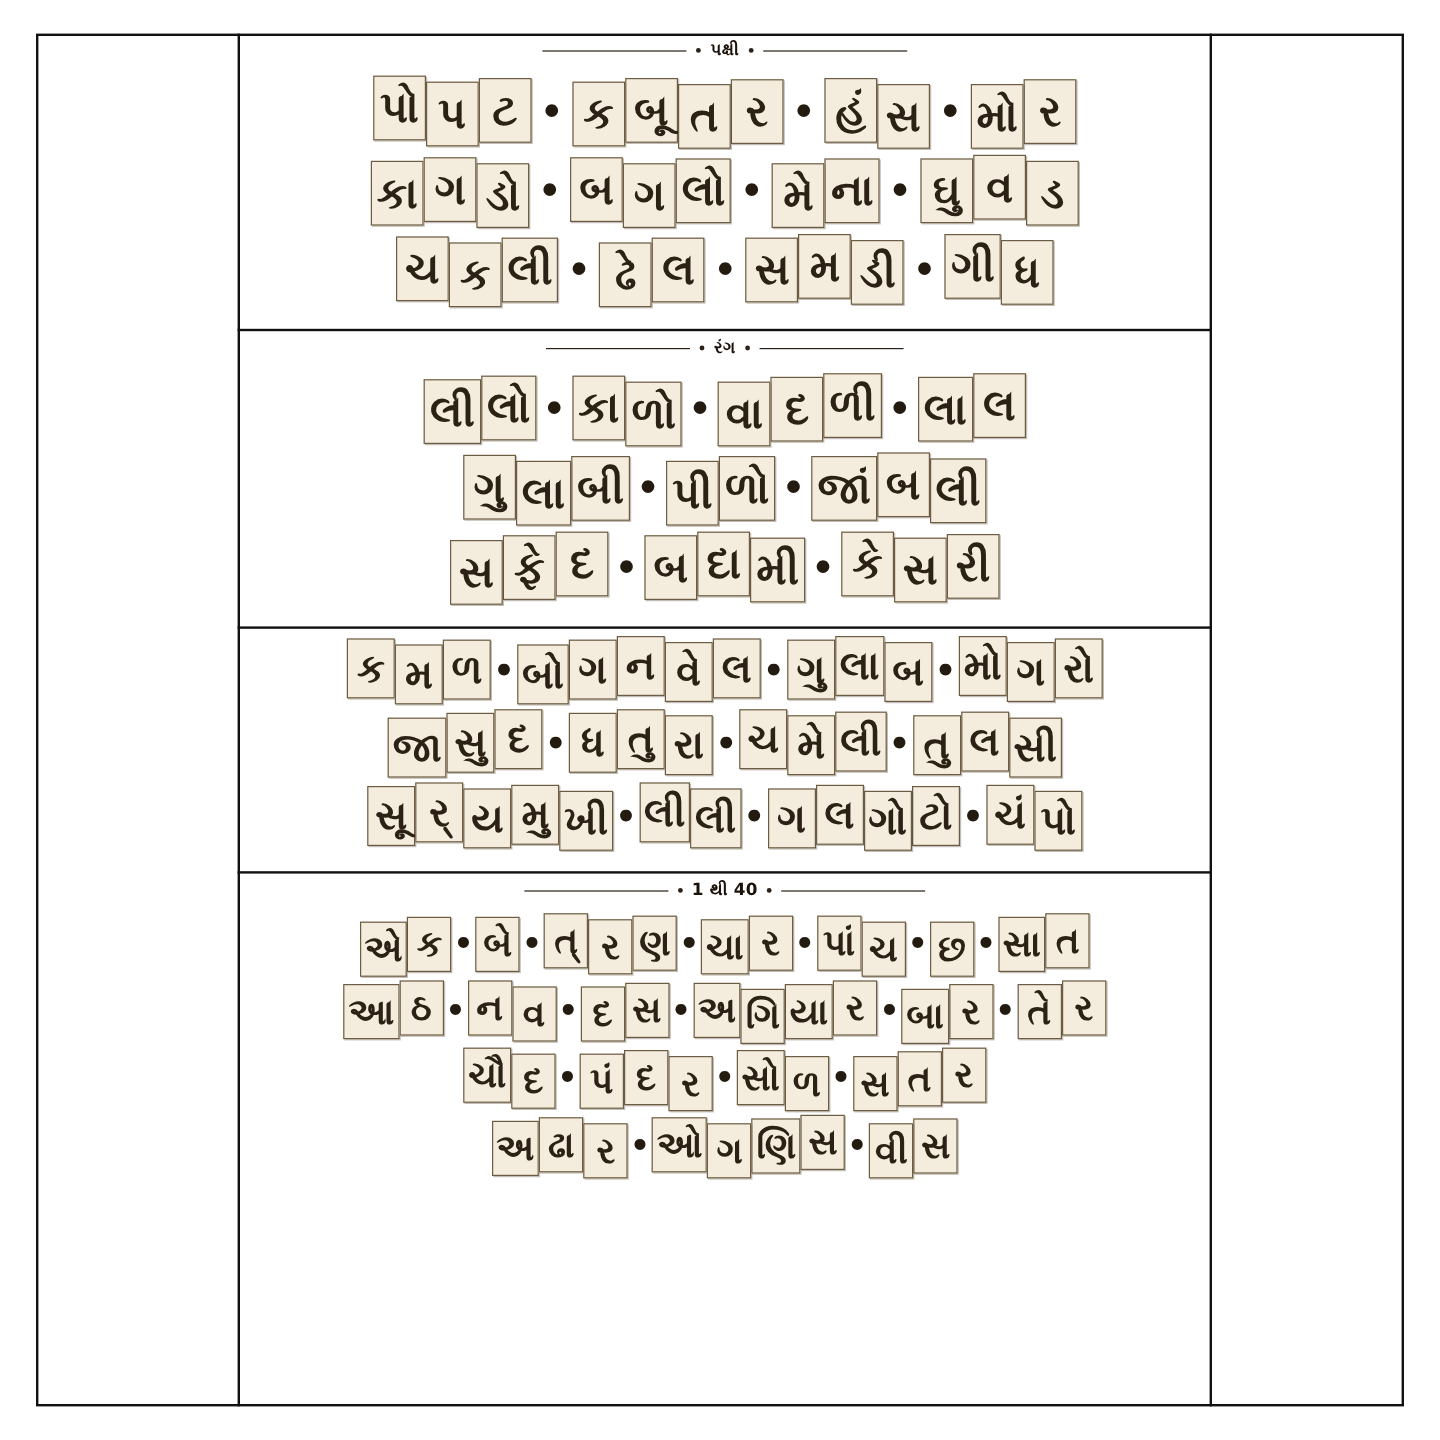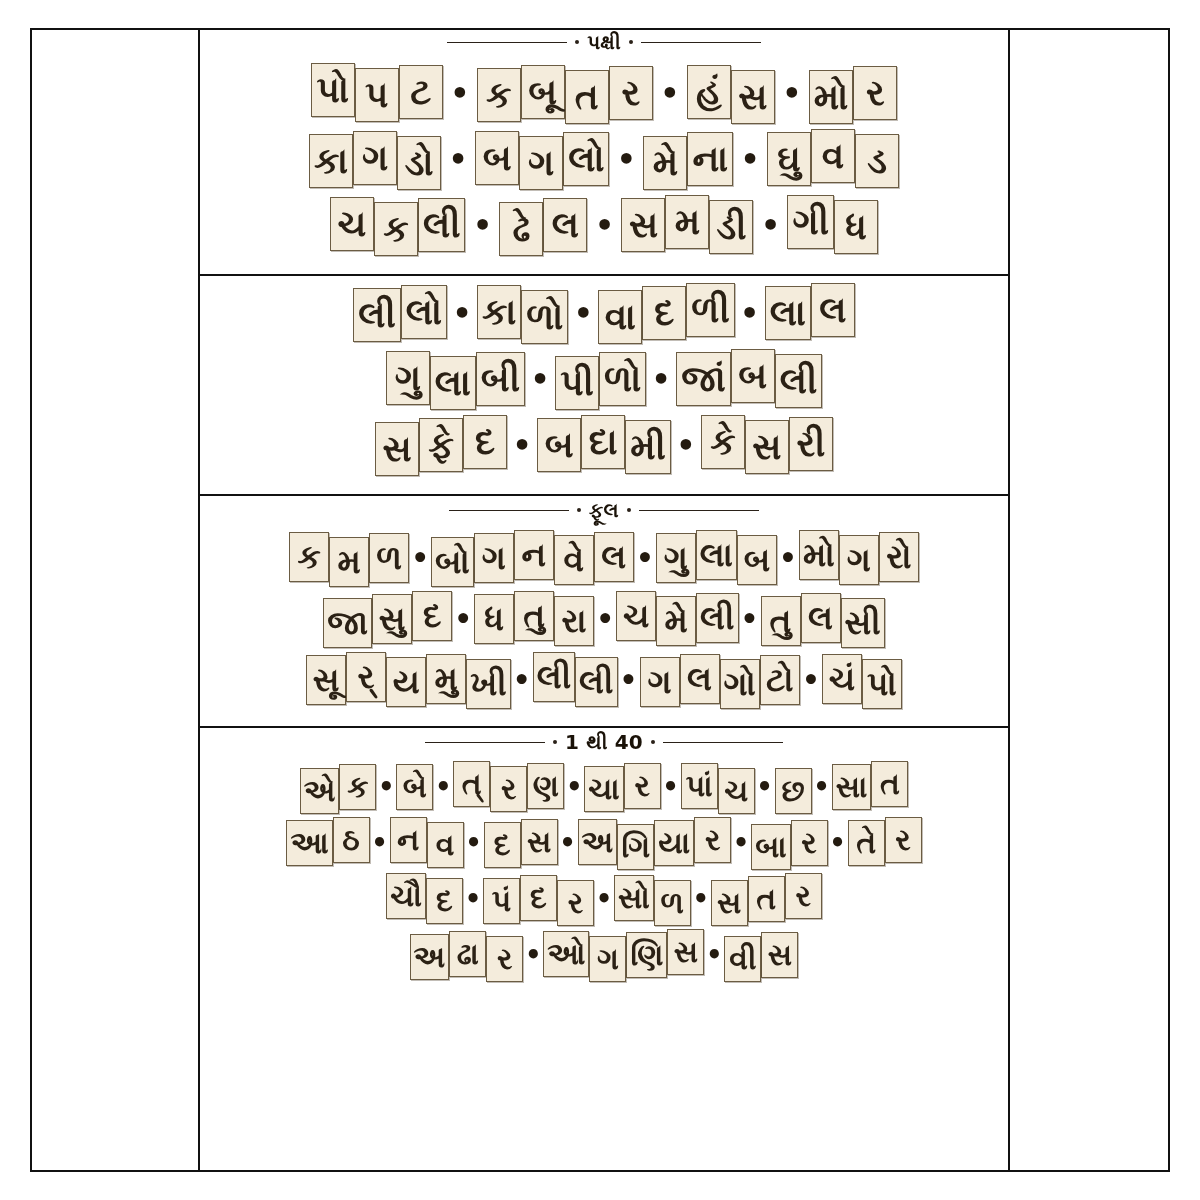--- a/index.html
+++ b/index.html
@@ -62,21 +62,21 @@
     position: relative;
     height: 28px;
     display: flex;
     align-items: center;
     justify-content: center;
   }
   .head-inner {
     display: flex;
     align-items: center;
     gap: 8px;
-    font-size: 20px;
+    font-size: 14px;
     font-weight: bold;
     color: #1a1208;
     letter-spacing: 0.2px;
   }
   .head-dot {
     width: 4px;
     height: 4px;
     background: #2a2118;
     border-radius: 50%;
     display: inline-block;
@@ -231,20 +231,29 @@
             <span class="sep">•</span>
             <span class="word" title="ગીધ">
               <span class="tile j1">ગી</span>
               <span class="tile j2">ધ</span>
             </span>
           </div>
         </div>
     </div>
 
     <div class="section s-colors">
+      <div class="section-head">
+        <div class="head-inner">
+          <span class="head-line"></span>
+          <span class="head-dot"></span>
+          <span>રંગ</span>
+          <span class="head-dot"></span>
+          <span class="head-line"></span>
+        </div>
+      </div>
       <div class="rows">
           <div class="row">
             <span class="word" title="લીલો">
               <span class="tile j2">લી</span>
               <span class="tile j3">લો</span>
             </span>
             <span class="sep">•</span>
             <span class="word" title="કાળો">
               <span class="tile j3">કા</span>
               <span class="tile j4">ળો</span>
@@ -295,29 +304,20 @@
             <span class="word" title="કેસરી">
               <span class="tile j1">કે</span>
               <span class="tile j2">સ</span>
               <span class="tile j3">રી</span>
             </span>
           </div>
         </div>
     </div>
 
     <div class="section s-flowers">
-      <div class="section-head">
-        <div class="head-inner">
-          <span class="head-line"></span>
-          <span class="head-dot"></span>
-          <span>ફૂલ</span>
-          <span class="head-dot"></span>
-          <span class="head-line"></span>
-        </div>
-      </div>
       <div class="rows">
           <div class="row">
             <span class="word" title="કમળ">
               <span class="tile j3">ક</span>
               <span class="tile j4">મ</span>
               <span class="tile">ળ</span>
             </span>
             <span class="sep">•</span>
             <span class="word" title="બોગનવેલ">
               <span class="tile j4">બો</span>

